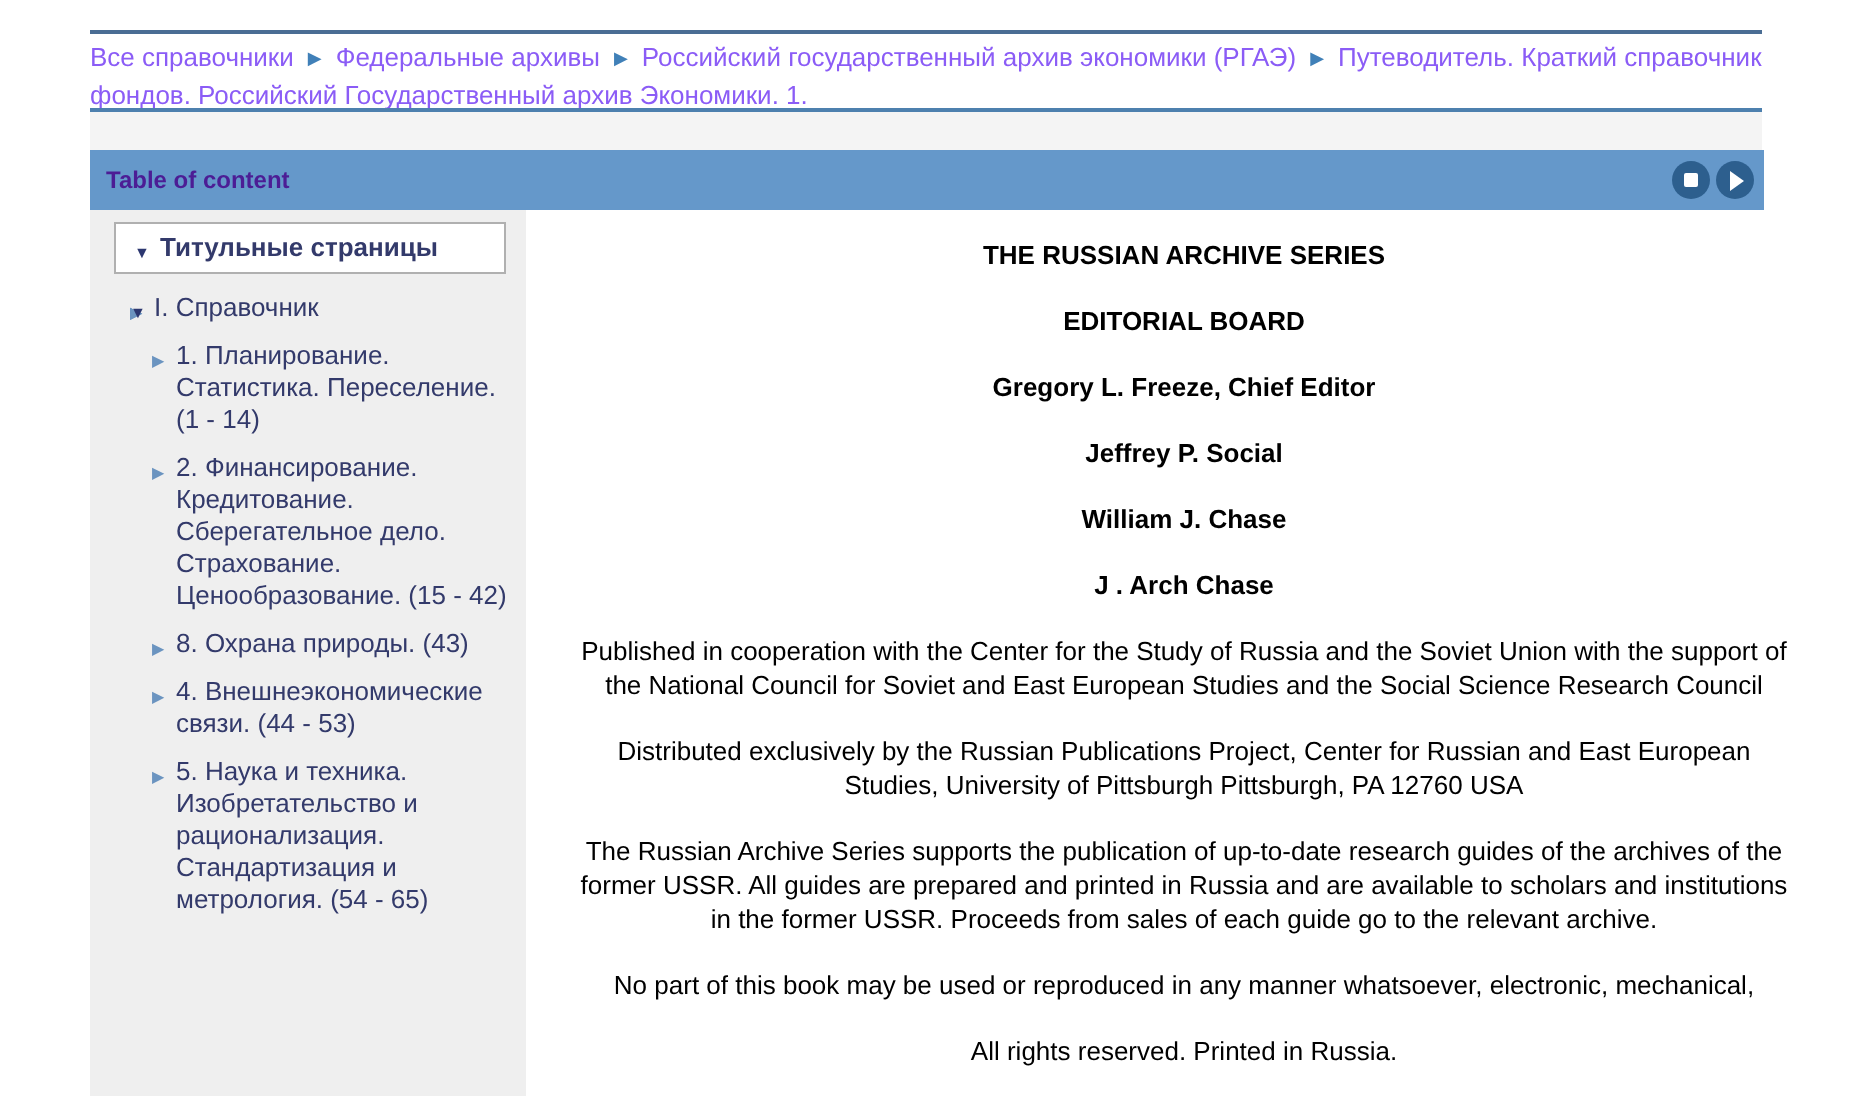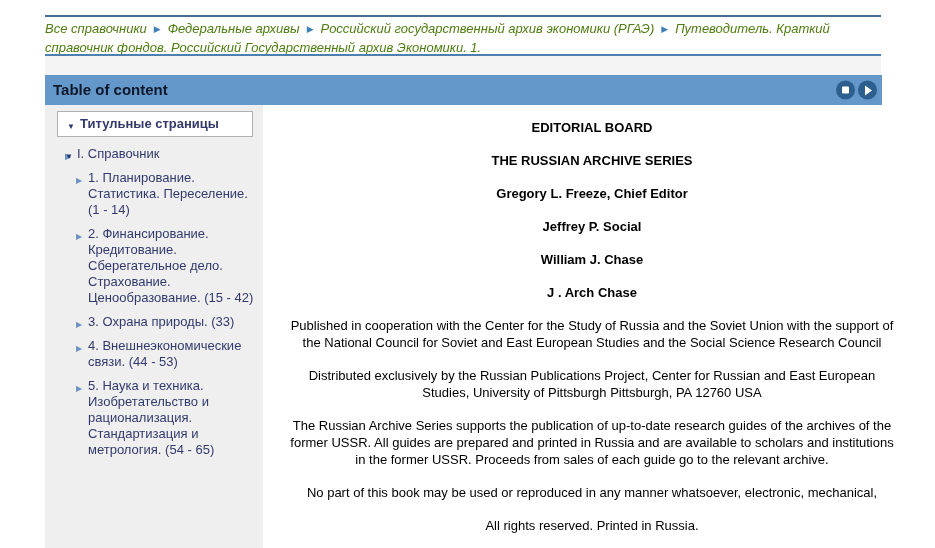--- a/index.html
+++ b/index.html
@@ -2,28 +2,28 @@
 <html><head>
 <meta charset="utf-8">
 <style>
   html,body{margin:0;padding:0;width:935px;height:548px;background:#ffffff;overflow:hidden;
     font-family:"Liberation Sans","DejaVu Sans",sans-serif;}
   .abs{position:absolute;}
 
   
   #top-rule{left:45px;top:15px;width:836px;height:2px;background:#4a6d94;}
   #breadcrumb{left:45px;top:20px;width:836px;font-size:13px;line-height:17px;color:#4d78a3;}
-  .crumb{color:#4d7c0f;text-decoration:none;cursor:pointer;font-style:italic;}
+  .crumb{color:#8b5cf6;text-decoration:none;cursor:pointer;}
   .crumb-sep{font-size:9px;color:#4080b8;margin:0 7px;position:relative;top:-1px;}
   #bottom-rule{left:45px;top:54px;width:836px;height:2px;background:#4d80ae;}
   #gray-strip{left:45px;top:56px;width:836px;height:19px;background:#f4f4f4;}
 
   
   #toc-bar{left:45px;top:75px;width:837px;height:30px;background:#6598ca;}
-  #toc-title{position:absolute;left:8px;top:0;line-height:30px;color:#0f172a;font-weight:bold;font-size:15px;}
+  #toc-title{position:absolute;left:8px;top:0;line-height:30px;color:#4c1d95;font-weight:bold;font-size:12px;}
   #toc-buttons{position:absolute;right:5px;top:50%;transform:translateY(-50%);display:flex;gap:3px;}
   .circle-btn{width:19px;height:19px;border-radius:50%;background:#2d5f8e;display:flex;
     align-items:center;justify-content:center;cursor:pointer;}
   .stop-icon{width:7px;height:7px;background:#ffffff;border-radius:1px;}
   .play-icon{width:0;height:0;border-top:5px solid transparent;border-bottom:5px solid transparent;
     border-left:7px solid #ffffff;margin-left:2px;}
 
   
   #sidebar{left:45px;top:105px;width:218px;height:443px;background:#efefef;padding-top:6px;box-sizing:border-box;}
   .item{position:relative;margin:0 6px 8px 0;padding-left:32px;font-size:13px;line-height:16px;
@@ -64,28 +64,28 @@
     </div>
 </div>
 
 <div id="sidebar" class="abs">
     <div class="item lvl0 expanded selected"><span class="arrow">▼</span><span>Титульные страницы</span></div>
     <div class="item lvl0"><span class="arrow">▶</span></div>
     <div class="item lvl0"><span class="arrow">▶</span></div>
     <div class="item lvl0 expanded"><span class="arrow">▼</span><span>I. Справочник</span></div>
     <div class="item lvl1"><span class="arrow">▶</span><span>1. Планирование. Статистика. Переселение. (1 - 14)</span></div>
     <div class="item lvl1"><span class="arrow">▶</span><span>2. Финансирование. Кредитование. Сберегательное дело. Страхование. Ценообразование. (15 - 42)</span></div>
-    <div class="item lvl1"><span class="arrow">▶</span><span>3. Охрана природы. (33)</span></div>
+    <div class="item lvl1"><span class="arrow">▶</span><span>8. Охрана природы. (43)</span></div>
     <div class="item lvl1"><span class="arrow">▶</span><span>4. Внешнеэкономические связи. (44 - 53)</span></div>
     <div class="item lvl1"><span class="arrow">▶</span><span>5. Наука и техника. Изобретательство и рационализация. Стандартизация и метрология. (54 - 65)</span></div>
   </div>
 
 <div id="main" class="abs">
+    <div class="blk hd">THE RUSSIAN ARCHIVE SERIES</div>
     <div class="blk hd">EDITORIAL BOARD</div>
-    <div class="blk hd">THE RUSSIAN ARCHIVE SERIES</div>
     <div class="blk hd">Gregory L. Freeze, Chief Editor</div>
     <div class="blk hd">Jeffrey P. Social</div>
     <div class="blk hd">William J. Chase</div>
     <div class="blk hd">J . Arch Chase</div>
     <div class="blk">Published in cooperation with the Center for the Study of Russia and the Soviet Union with the support of the National Council for Soviet and East European Studies and the Social Science Research Council</div>
     <div class="blk">Distributed exclusively by the Russian Publications Project, Center for Russian and East European Studies, University of Pittsburgh Pittsburgh, PA 12760 USA</div>
     <div class="blk">The Russian Archive Series supports the publication of up-to-date research guides of the archives of the former USSR. All guides are prepared and printed in Russia and are available to scholars and institutions in the former USSR. Proceeds from sales of each guide go to the relevant archive.</div>
     <div class="blk">No part of this book may be used or reproduced in any manner whatsoever, electronic, mechanical,</div>
     <div class="blk">All rights reserved. Printed in Russia.</div>
   </div>

